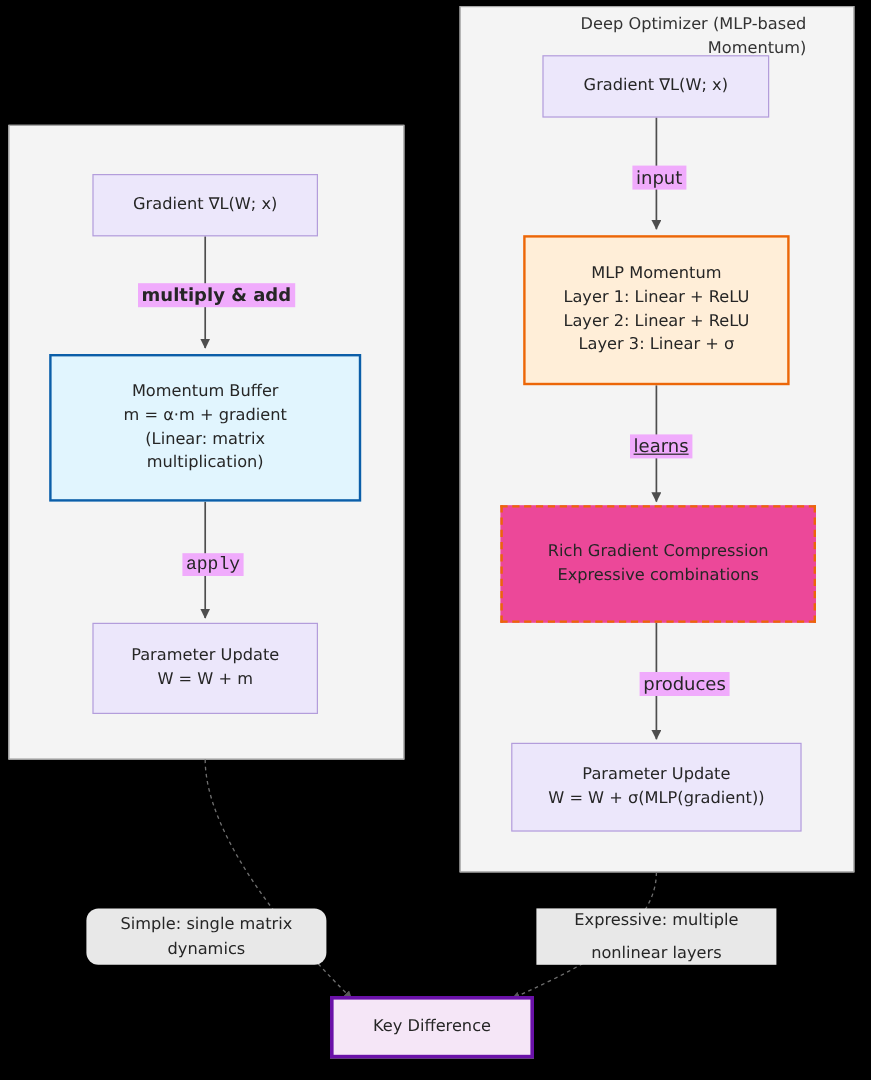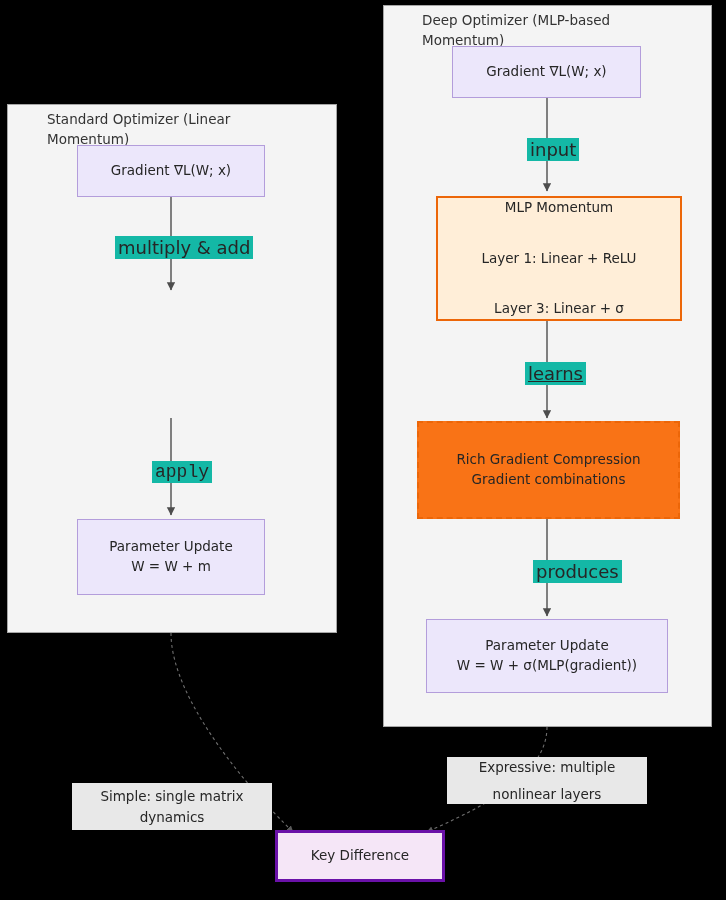--- a/index.html
+++ b/index.html
@@ -23,21 +23,21 @@
     pointer-events: none;
   }
   .subgraph {
     position: absolute;
     background: #f4f4f4;
     border: 1px solid #a6a6a6;
     box-sizing: border-box;
   }
   .subgraph-title {
     position: absolute;
-    text-align: left;
+    text-align: right;
     font-size: 13.5px;
     color: #333333;
     line-height: 1.45;
     z-index: 3;
   }
   .node {
     position: absolute;
     box-sizing: border-box;
     display: flex;
     flex-direction: column;
@@ -56,34 +56,34 @@
   }
   .n-blue {
     background: #e1f5fe;
     border: 2px solid #0b5ea8;
   }
   .n-orange {
     background: #ffeed8;
     border: 2px solid #ec6608;
   }
   .n-orange-dashed {
-    background: #f97316;
+    background: #ec4899;
     border: 2px dashed #ec6608;
     justify-content: center;
   }
   .n-key {
     background: #f5e6f7;
     border: 3px solid #6a11a8;
     text-align: center;
   }
   .edge-label {
     position: absolute;
-    background: #14b8a6;
+    background: #f0abfc;
     color: #262626;
-    font-size: 18px;
+    font-size: 15px;
     padding: 1px 3px;
     white-space: nowrap;
     z-index: 6;
   }
   .note {
     position: absolute;
     background: #e8e8e8;
     color: #262626;
     font-size: 13.5px;
     line-height: 1.5;
@@ -119,64 +119,70 @@
 
     <line x1="547" y1="97" x2="547" y2="191" stroke="#4d4d4d" stroke-width="1.4" marker-end="url(#arrowhead)"></line>
     <line x1="547" y1="321" x2="547" y2="418" stroke="#4d4d4d" stroke-width="1.4" marker-end="url(#arrowhead)"></line>
     <line x1="547" y1="519" x2="547" y2="616" stroke="#4d4d4d" stroke-width="1.4" marker-end="url(#arrowhead)"></line>
 
     <path d="M171,633 C171,700 250,790 293,832" stroke="#6f6f6f" stroke-width="1.1" fill="none" stroke-dasharray="3,3" marker-end="url(#arrowheadthin)"></path>
 
     <path d="M547,727 C547,780 470,812 427,832" stroke="#6f6f6f" stroke-width="1.1" fill="none" stroke-dasharray="3,3" marker-end="url(#arrowheadthin)"></path>
   </svg>
 
-  <div class="subgraph-title" style="left:47px; top:110px; width:250px;">Standard Optimizer (Linear Momentum)</div>
   <div class="subgraph-title" style="left:422px; top:11px; width:250px;">Deep Optimizer (MLP-based Momentum)</div>
 
   <div class="node n-purple" style="left:77px; top:145px; width:188px; height:52px;">
     <span class="ln">Gradient ∇L(W; x)</span>
   </div>
 
-  <div class="edge-label" style="left:115px; top:236px;">multiply &amp; add</div>
+  <div class="edge-label" style="left:115px; top:236px;font-weight:bold;">multiply &amp; add</div>
 
+  <div class="node n-blue" style="left:41px; top:295px; width:260px; height:123px;">
+    <span class="ln">Momentum Buffer</span>
+    <span class="ln">m = α·m + gradient</span>
+    <span class="ln">(Linear: matrix</span>
+    <span class="ln">multiplication)</span>
+  </div>
 
   <div class="edge-label" style="left:152px; top:461px;font-family:Liberation Mono, monospace;">apply</div>
 
   <div class="node n-purple" style="left:77px; top:519px; width:188px; height:76px;">
     <span class="ln">Parameter Update</span>
     <span class="ln">W = W + m</span>
   </div>
 
   <div class="node n-purple" style="left:452px; top:46px; width:189px; height:52px;">
     <span class="ln">Gradient ∇L(W; x)</span>
   </div>
 
   <div class="edge-label" style="left:527px; top:138px;">input</div>
 
-  <div class="node n-orange" style="left:436px; top:196px; width:246px; height:125px;justify-content:space-between;">
+  <div class="node n-orange" style="left:436px; top:196px; width:222px; height:125px;">
     <span class="ln">MLP Momentum</span>
     <span class="ln">Layer 1: Linear + ReLU</span>
+    <span class="ln">Layer 2: Linear + ReLU</span>
     <span class="ln">Layer 3: Linear + σ</span>
   </div>
 
   <div class="edge-label" style="left:525px; top:362px;text-decoration:underline;">learns</div>
 
   <div class="node n-orange-dashed" style="left:417px; top:421px; width:263px; height:98px;">
     <span class="ln">Rich Gradient Compression</span>
-    <span class="ln">Gradient combinations</span>
+    <span class="ln">Expressive combinations</span>
   </div>
 
   <div class="edge-label" style="left:513px; top:560px;margin-left:20px;">produces</div>
 
   <div class="node n-purple" style="left:426px; top:619px; width:242px; height:74px;">
     <span class="ln">Parameter Update</span>
     <span class="ln">W = W + σ(MLP(gradient))</span>
   </div>
 
-  <div class="note" style="left:72px; top:783px; width:200px; height:47px;">
+  <div class="note" style="left:72px; top:757px; width:200px; height:47px;border-radius:10px;">
     <span class="ln">Simple: single matrix</span>
     <span class="ln">dynamics</span>
   </div>
 
   <div class="note" style="left:447px; top:757px; width:200px; height:47px;justify-content:space-between;">
     <span class="ln">Expressive: multiple</span>
     <span class="ln">nonlinear layers</span>
   </div>
 
   <div class="node n-key" style="left:275px; top:830px; width:170px; height:52px;">

